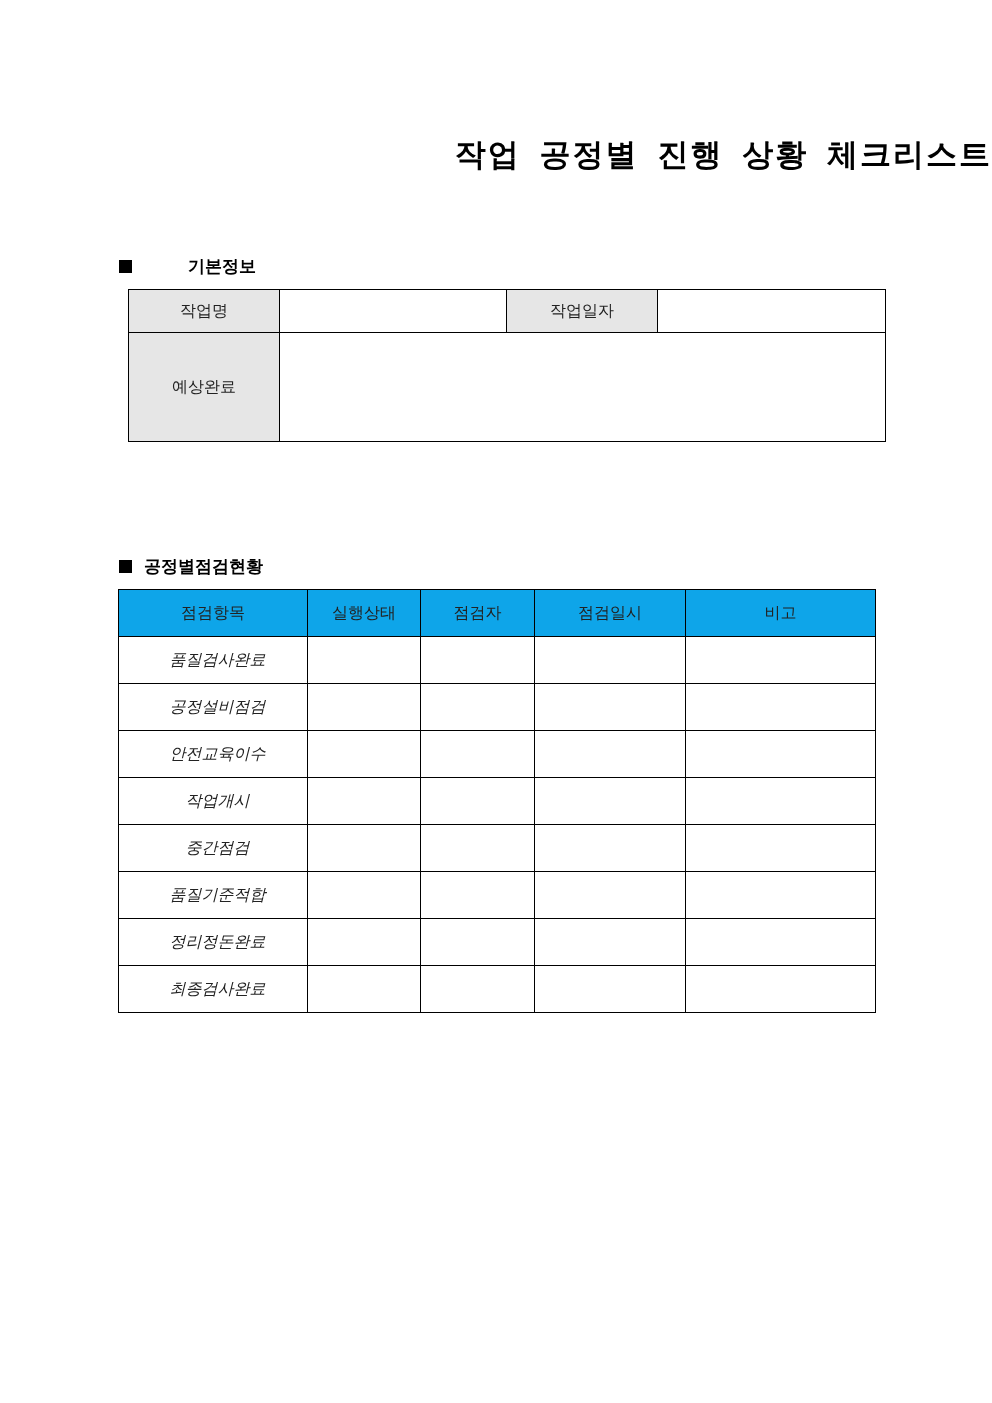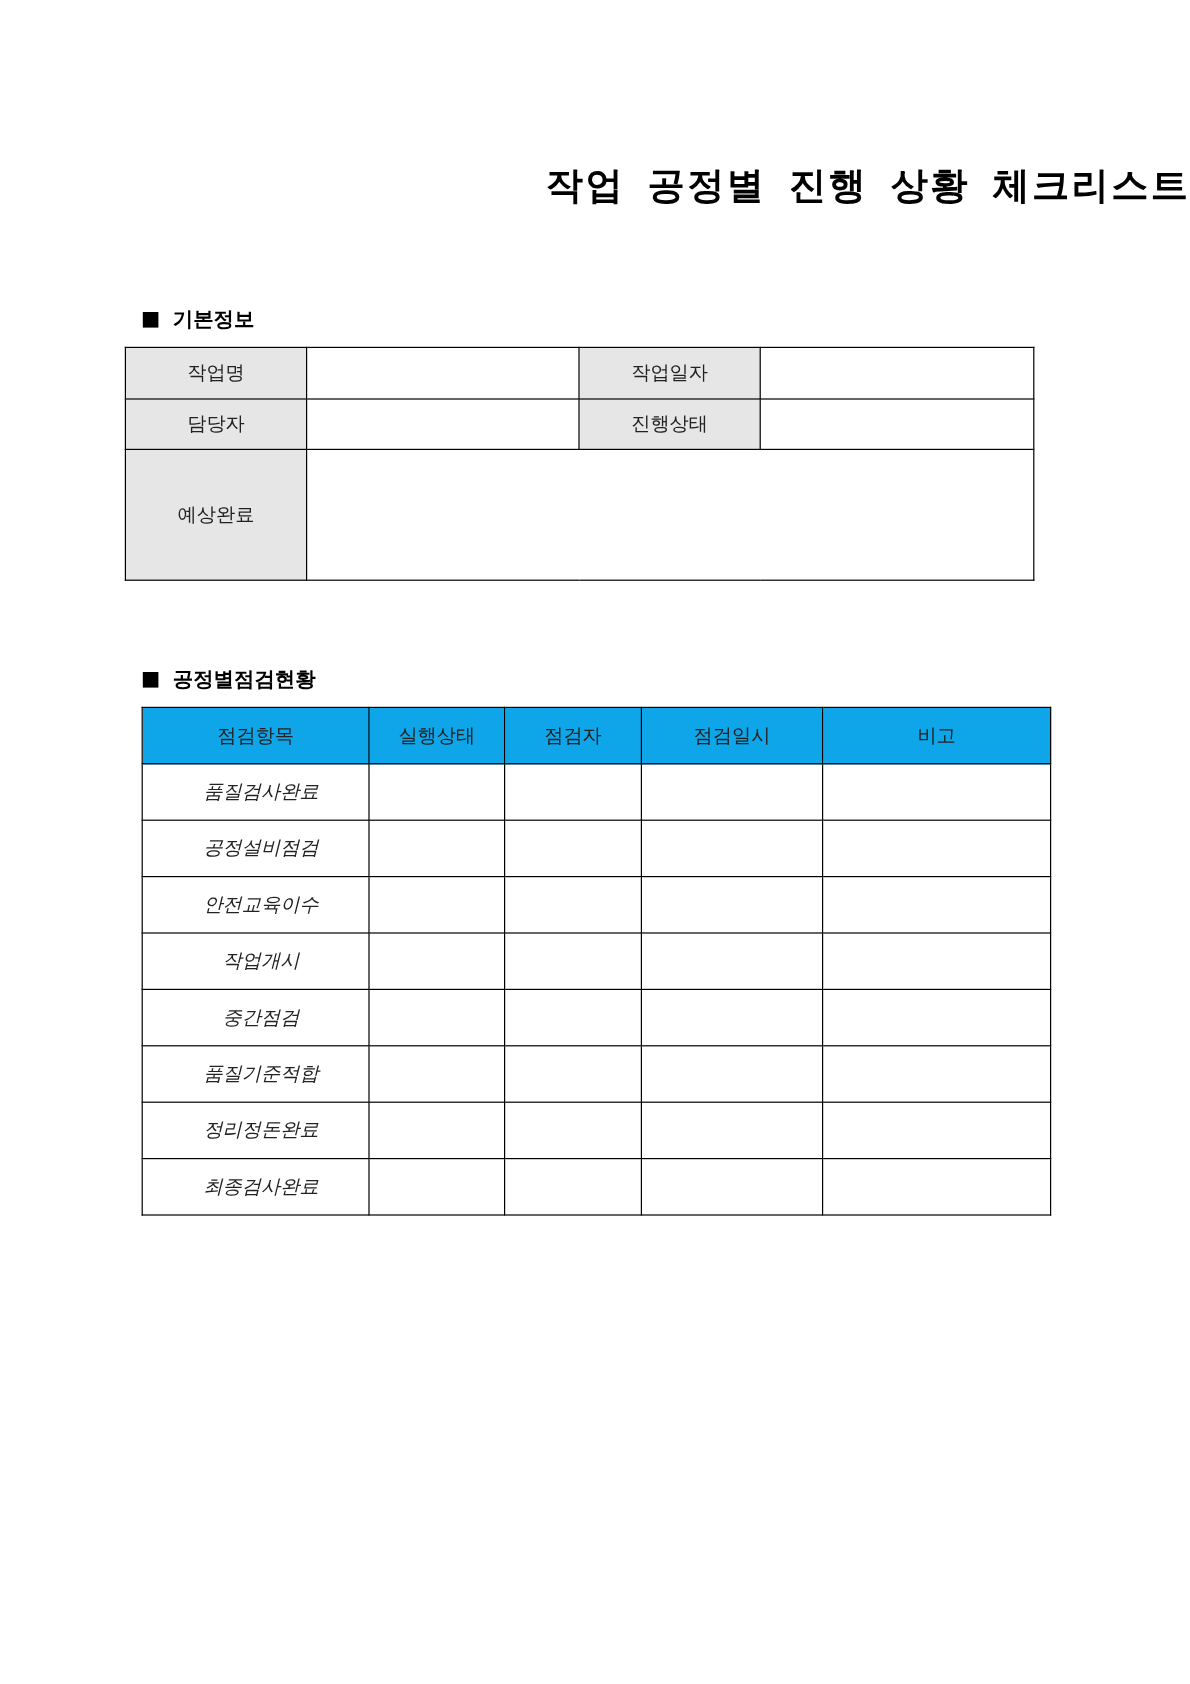--- a/index.html
+++ b/index.html
@@ -56,21 +56,21 @@
       color: #222;
     }
     .lbl {
       background: #e6e6e6;
       text-align: center;
     }
     .val {
       background: #fff;
     }
     #info-table {
-      left: 104px;
+      left: 128px;
       top: 289px;
       width: 757px;
     }
     #check-table {
       left: 118px;
       top: 589px;
       width: 757px;
     }
     #check-table th {
       background: #0ea5e9;
@@ -84,45 +84,39 @@
       text-align: center;
       padding-left: 9px;
       font-style: italic;
     }
   </style>
 </head>
 <body>
 
 <div class="title">작업 공정별 진행 상황 체크리스트</div>
 
-<div class="section-head" style="top:255px;">
+<div class="section-head" style="top:255px;gap:44px;">
   <span class="sq"></span>
   <span>기본정보</span>
 </div>
 
 <table id="info-table">
   <colgroup>
     <col style="width:151px">
     <col style="width:227px">
     <col style="width:151px">
     <col style="width:228px">
   </colgroup>
   <tbody>
       <tr style="height:43px">
     <td class="lbl">작업명</td>
     <td class="val"></td>
     <td class="lbl">작업일자</td>
     <td class="val"></td>
   </tr>
-  <tr style="height:42px">
-    <td class="lbl">담당자</td>
-    <td class="val"></td>
-    <td class="lbl">진행상태</td>
-    <td class="val"></td>
-  </tr>
   <tr style="height:109px">
     <td class="lbl">예상완료</td>
     <td class="val" colspan="3"></td>
   </tr>
 </tbody>
   </table>
 
 <div class="section-head" style="top:555px;text-align:right;">
   <span class="sq"></span>
   <span>공정별점검현황</span>

